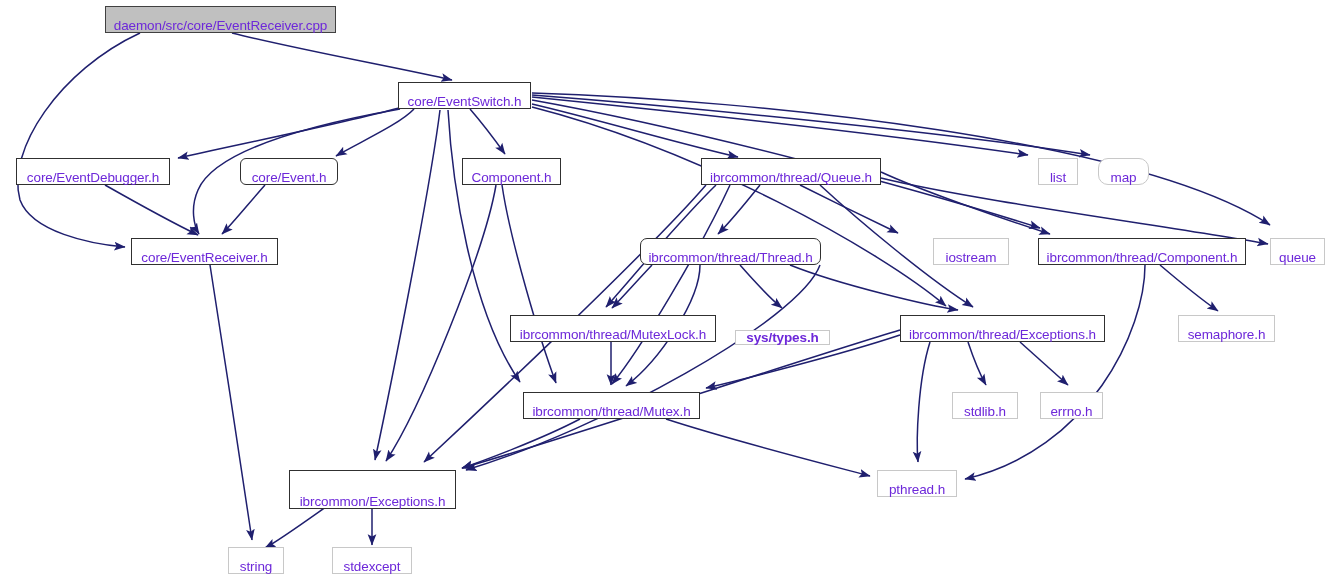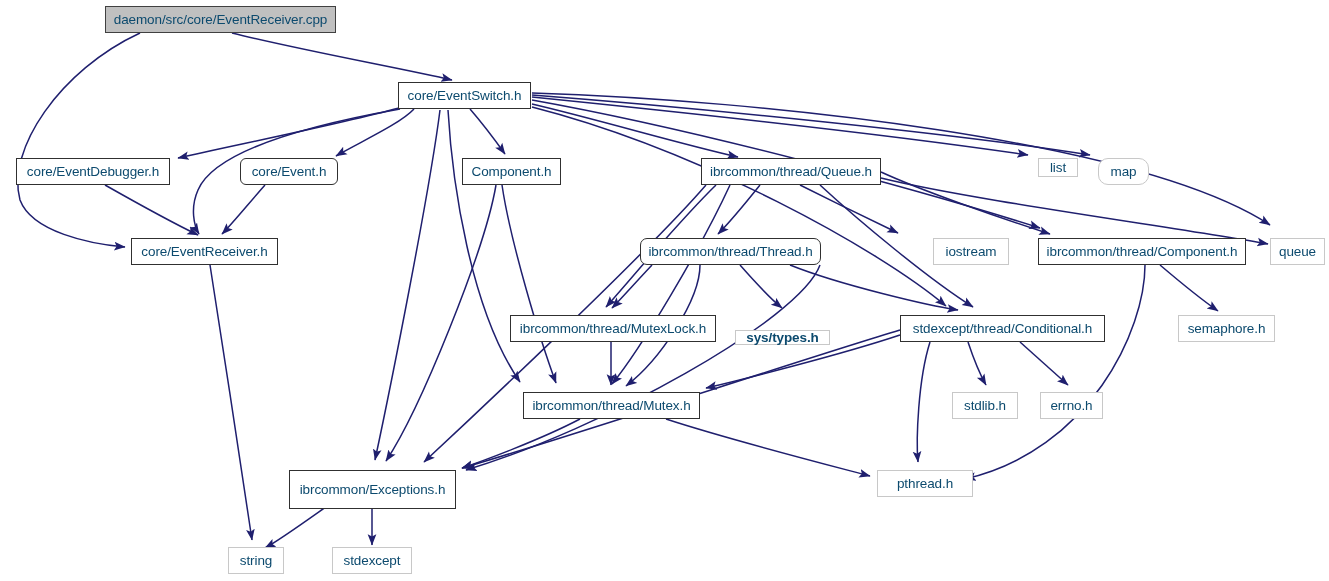--- a/index.html
+++ b/index.html
@@ -20,25 +20,25 @@
     left: 0;
     top: 0;
     width: 1329px;
     height: 581px;
     pointer-events: none;
   }
   .node {
     position: absolute;
     box-sizing: border-box;
     display: flex;
-    align-items: center;
+    align-items: flex-end;
     justify-content: center;
     font-size: 13.5px;
     line-height: 1;
-    color: #0c4a6e;
+    color: #6d28d9;
     background: #ffffff;
     border: 1px solid #c8c8c8;
     white-space: nowrap;
     letter-spacing: -0.1px;
   }
   .node.solid {
     border: 1.4px solid #303030;
   }
   .node.root {
     background: #c0c0c0;
@@ -117,21 +117,21 @@
       </div>
       <div class="node solid" style="left: 240px; top: 158px; width: 98px; height: 27px; border-radius: 6px;">
         <span class="node-label">core/Event.h</span>
       </div>
       <div class="node solid" style="left: 462px; top: 158px; width: 99px; height: 27px;">
         <span class="node-label">Component.h</span>
       </div>
       <div class="node solid" style="left: 701px; top: 158px; width: 180px; height: 27px;">
         <span class="node-label">ibrcommon/thread/Queue.h</span>
       </div>
-      <div class="node" style="left: 1038px; top: 158px; width: 40px; height: 19px;">
+      <div class="node" style="left: 1038px; top: 158px; width: 40px; height: 27px;">
         <span class="node-label">list</span>
       </div>
       <div class="node" style="left: 1098px; top: 158px; width: 51px; height: 27px; border-radius: 10px;">
         <span class="node-label">map</span>
       </div>
       <div class="node solid" style="left: 131px; top: 238px; width: 147px; height: 27px;">
         <span class="node-label">core/EventReceiver.h</span>
       </div>
       <div class="node solid" style="left: 640px; top: 238px; width: 181px; height: 27px; border-radius: 7px;">
         <span class="node-label">ibrcommon/thread/Thread.h</span>
@@ -145,38 +145,38 @@
       <div class="node" style="left: 1270px; top: 238px; width: 55px; height: 27px;">
         <span class="node-label">queue</span>
       </div>
       <div class="node solid" style="left: 510px; top: 315px; width: 206px; height: 27px;">
         <span class="node-label">ibrcommon/thread/MutexLock.h</span>
       </div>
       <div class="node" style="left: 735px; top: 330px; width: 95px; height: 15px; font-weight: bold;">
         <span class="node-label">sys/types.h</span>
       </div>
       <div class="node solid" style="left: 900px; top: 315px; width: 205px; height: 27px;">
-        <span class="node-label">stdexcept/thread/Conditional.h</span>
+        <span class="node-label">ibrcommon/thread/Exceptions.h</span>
       </div>
       <div class="node" style="left: 1178px; top: 315px; width: 97px; height: 27px;">
         <span class="node-label">semaphore.h</span>
       </div>
       <div class="node solid" style="left: 523px; top: 392px; width: 177px; height: 27px;">
         <span class="node-label">ibrcommon/thread/Mutex.h</span>
       </div>
       <div class="node" style="left: 952px; top: 392px; width: 66px; height: 27px;">
         <span class="node-label">stdlib.h</span>
       </div>
       <div class="node" style="left: 1040px; top: 392px; width: 63px; height: 27px;">
         <span class="node-label">errno.h</span>
       </div>
       <div class="node solid" style="left: 289px; top: 470px; width: 167px; height: 39px;">
         <span class="node-label">ibrcommon/Exceptions.h</span>
       </div>
-      <div class="node" style="left: 877px; top: 470px; width: 96px; height: 27px;">
+      <div class="node" style="left: 877px; top: 470px; width: 80px; height: 27px;">
         <span class="node-label">pthread.h</span>
       </div>
       <div class="node" style="left: 228px; top: 547px; width: 56px; height: 27px;">
         <span class="node-label">string</span>
       </div>
       <div class="node" style="left: 332px; top: 547px; width: 80px; height: 27px;">
         <span class="node-label">stdexcept</span>
       </div>
     </div>
 </div>

